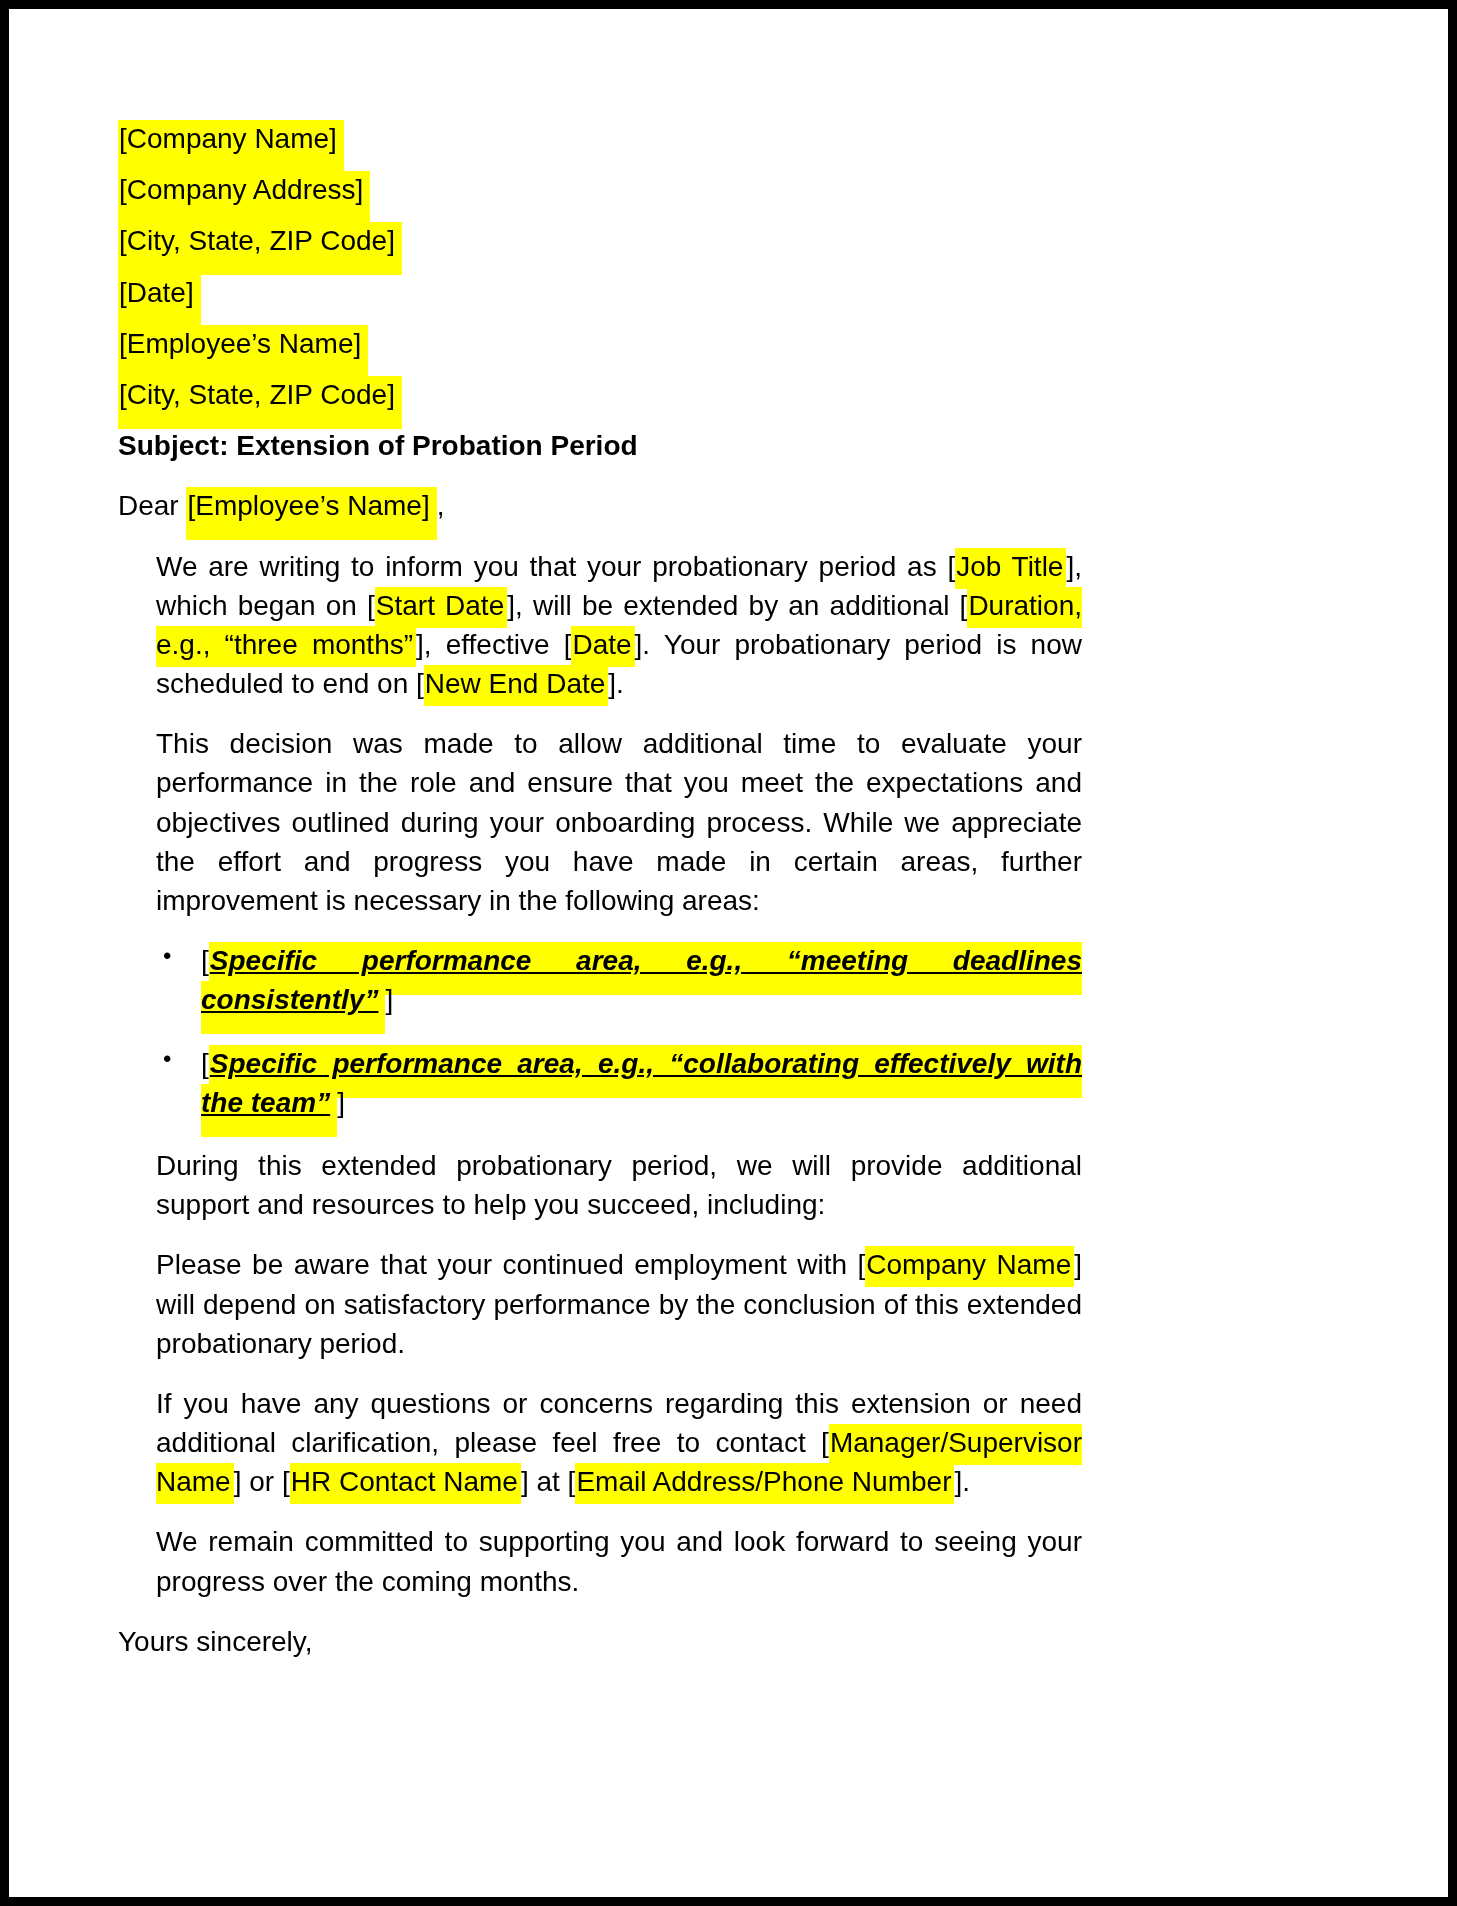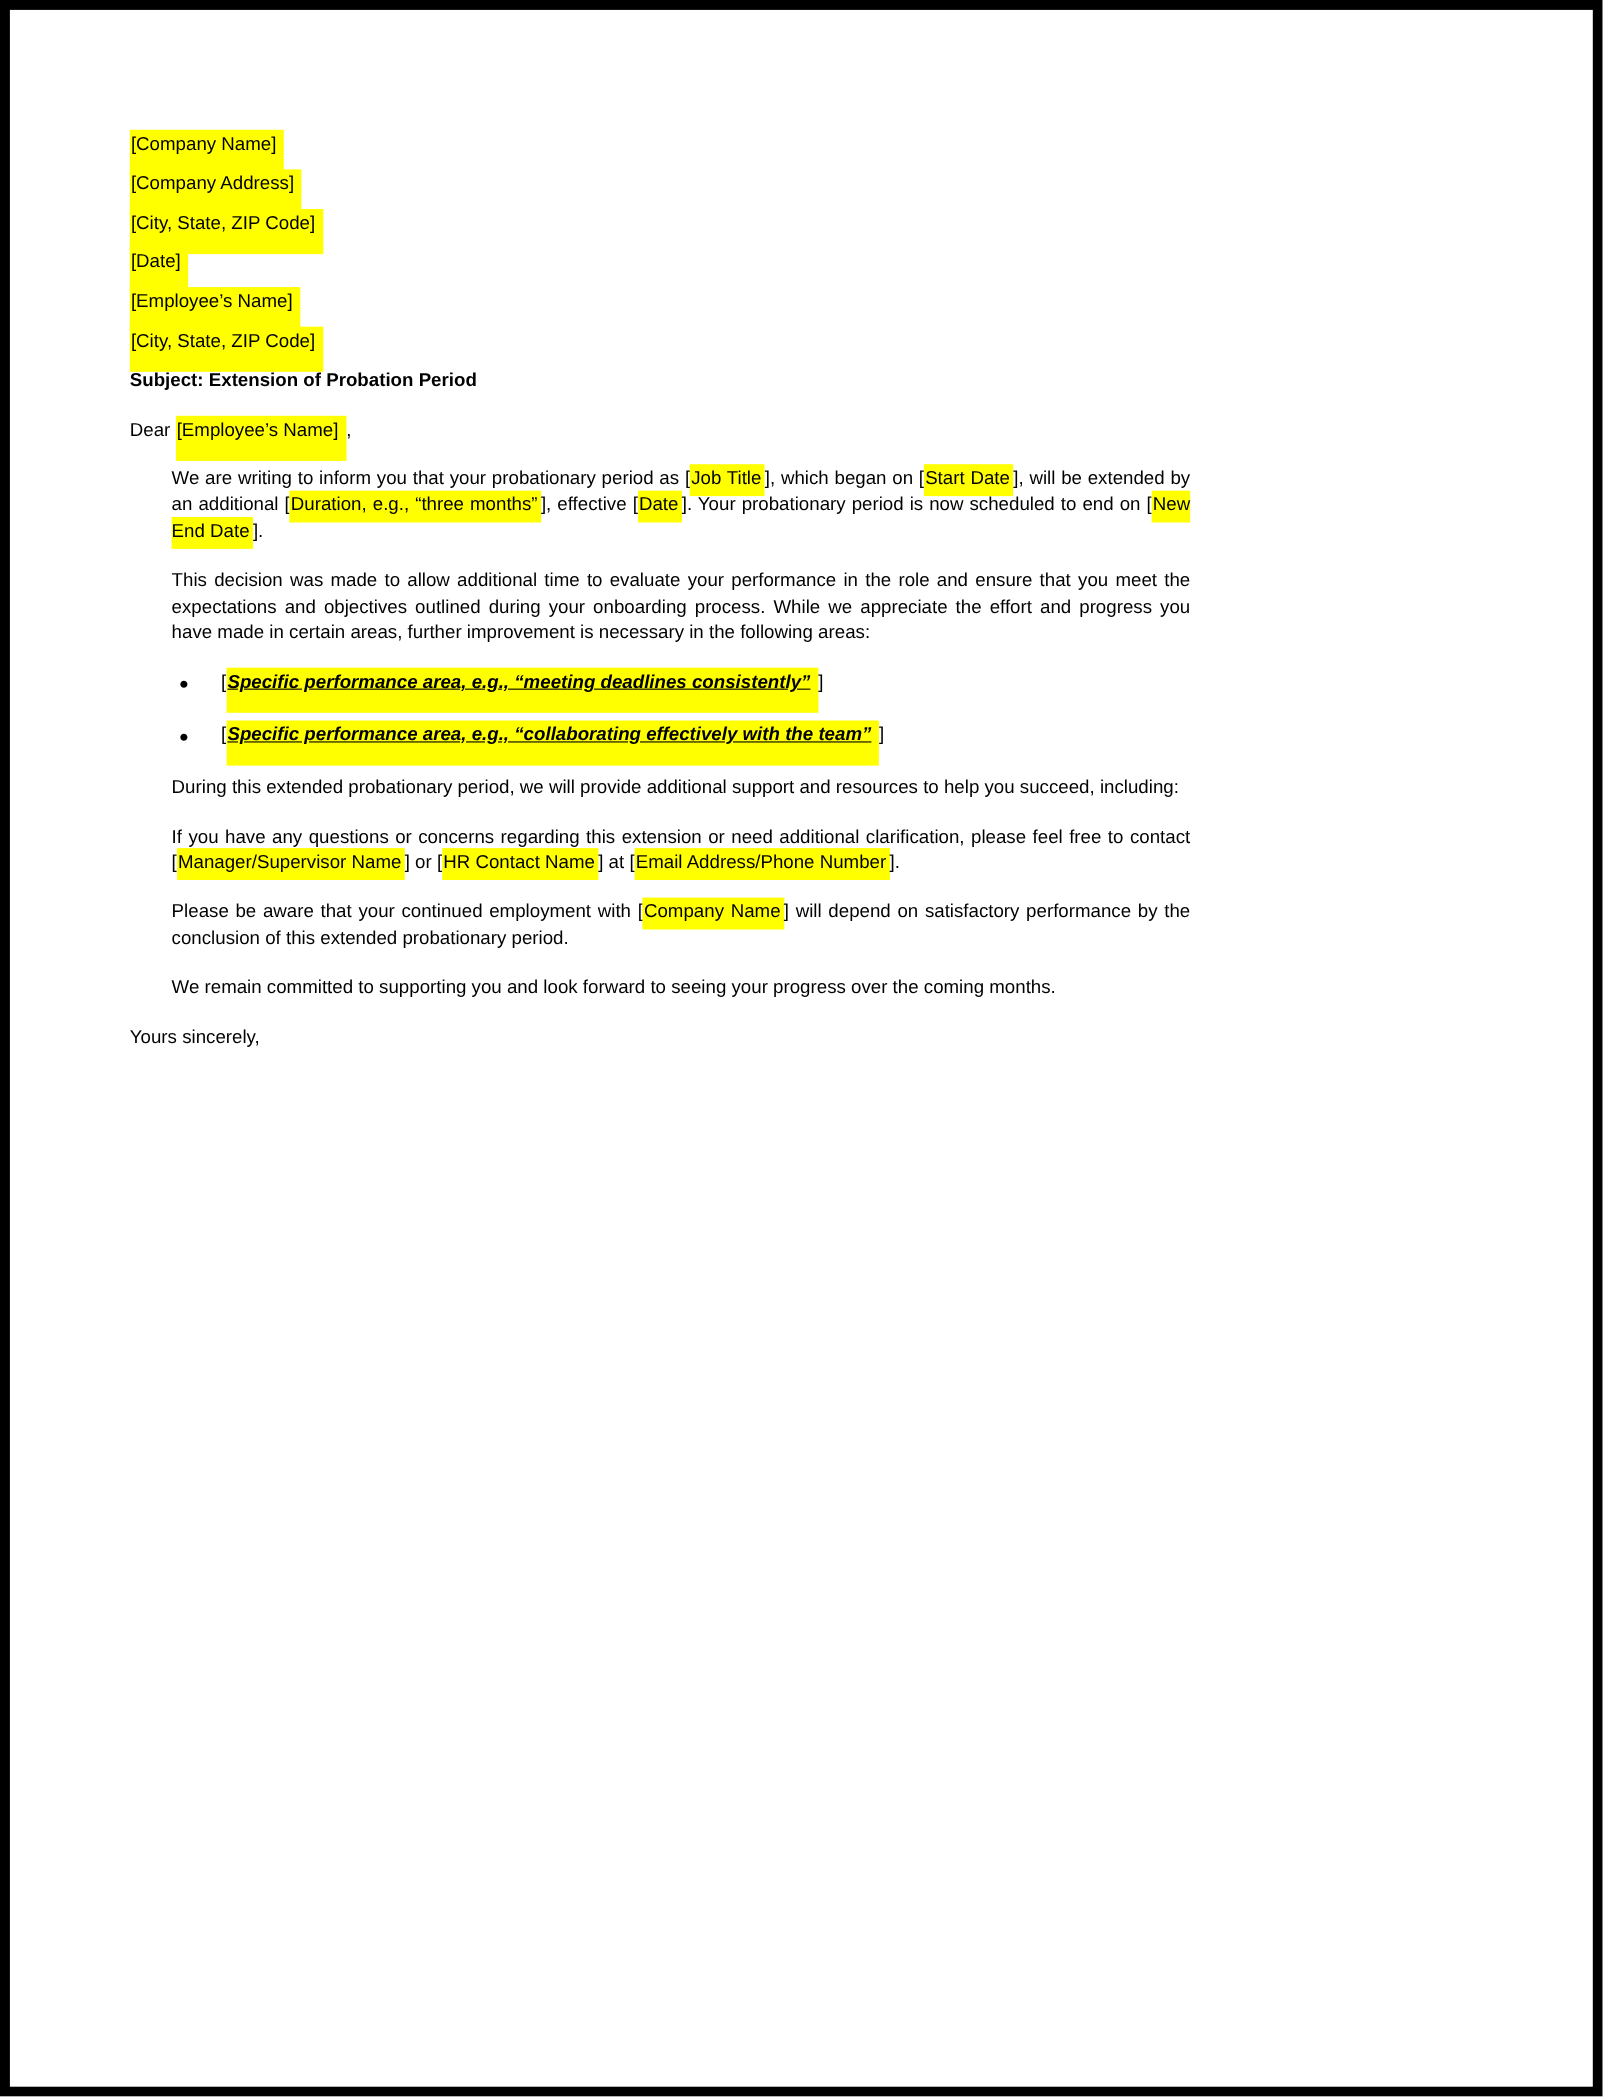--- a/index.html
+++ b/index.html
@@ -8,21 +8,21 @@
     width: 1457px;
     height: 1906px;
     background: #ffffff;
     border: 9px solid #000000;
     font-family: "Liberation Sans", sans-serif;
     color: #000000;
     overflow: hidden;
   }
   .content {
     padding: 110px 366px 0 109px;
-    font-size: 17px;
+    font-size: 28px;
     line-height: 1.4;
   }
   p { margin: 0 0 21px 0; }
   p.addr { margin: 0 0 12px 0; }
   p.just { text-align: justify; margin-left: 38px; }
   p.subject { font-weight: bold; }
   ul.bullets {
     list-style: none;
     margin: 0 0 21px 0;
     padding: 0 0 0 45px;
@@ -76,23 +76,23 @@
     <ul class="bullets">
       <li><span>[</span><span class="hl tall b i">Specific performance area, e.g., “meeting deadlines consistently”</span><span>]</span></li>
       <li><span>[</span><span class="hl tall b i">Specific performance area, e.g., “collaborating effectively with the team”</span><span>]</span></li>
     </ul>
 
     <p class="just"><span>During this extended probationary period, we will provide additional support and resources to help you succeed, including:</span></p>
 
     <ul class="bullets">
     </ul>
 
+    <p class="just"><span>Please be aware that your continued employment with [</span><span class="hl">Company Name</span><span>] will depend on satisfactory performance by the conclusion of this extended probationary period.</span></p>
+
     <p class="just"><span>If you have any questions or concerns regarding this extension or need additional clarification, please feel free to contact [</span><span class="hl">Manager/Supervisor Name</span><span>] or [</span><span class="hl">HR Contact Name</span><span>] at [</span><span class="hl">Email Address/Phone Number</span><span>].</span></p>
-
-    <p class="just"><span>Please be aware that your continued employment with [</span><span class="hl">Company Name</span><span>] will depend on satisfactory performance by the conclusion of this extended probationary period.</span></p>
 
     <p class="just"><span>We remain committed to supporting you and look forward to seeing your progress over the coming months.</span></p>
 
     <p><span>Yours sincerely,</span></p>
 
 
   </div>
 </div>
 
 </body></html>

